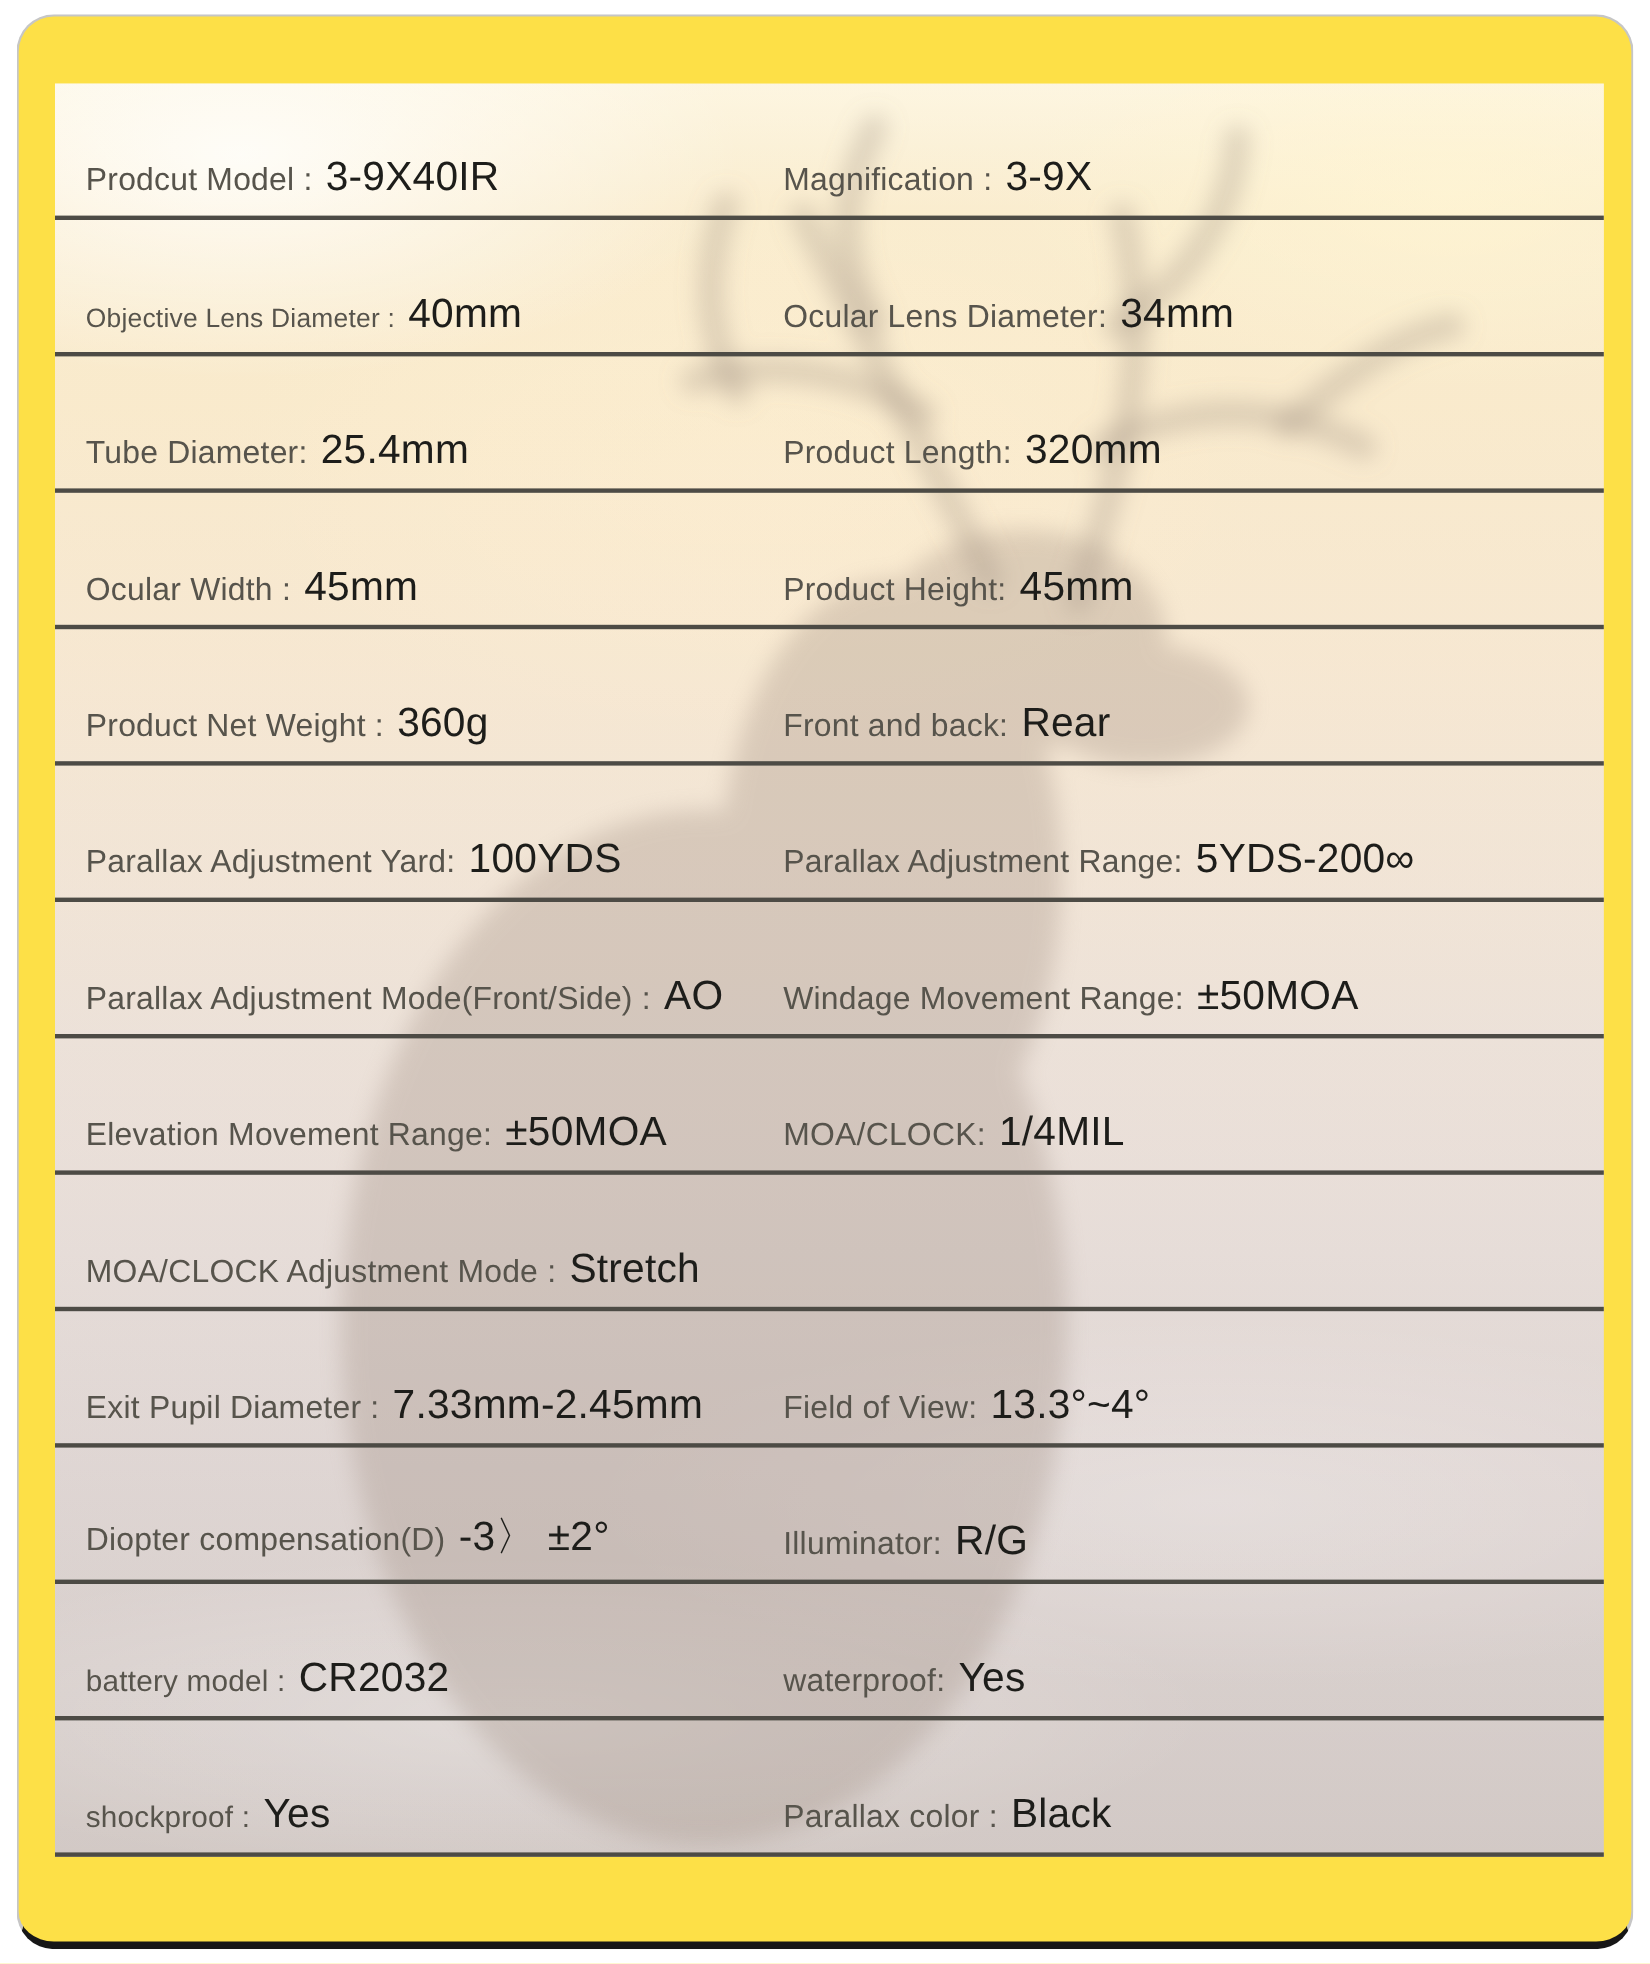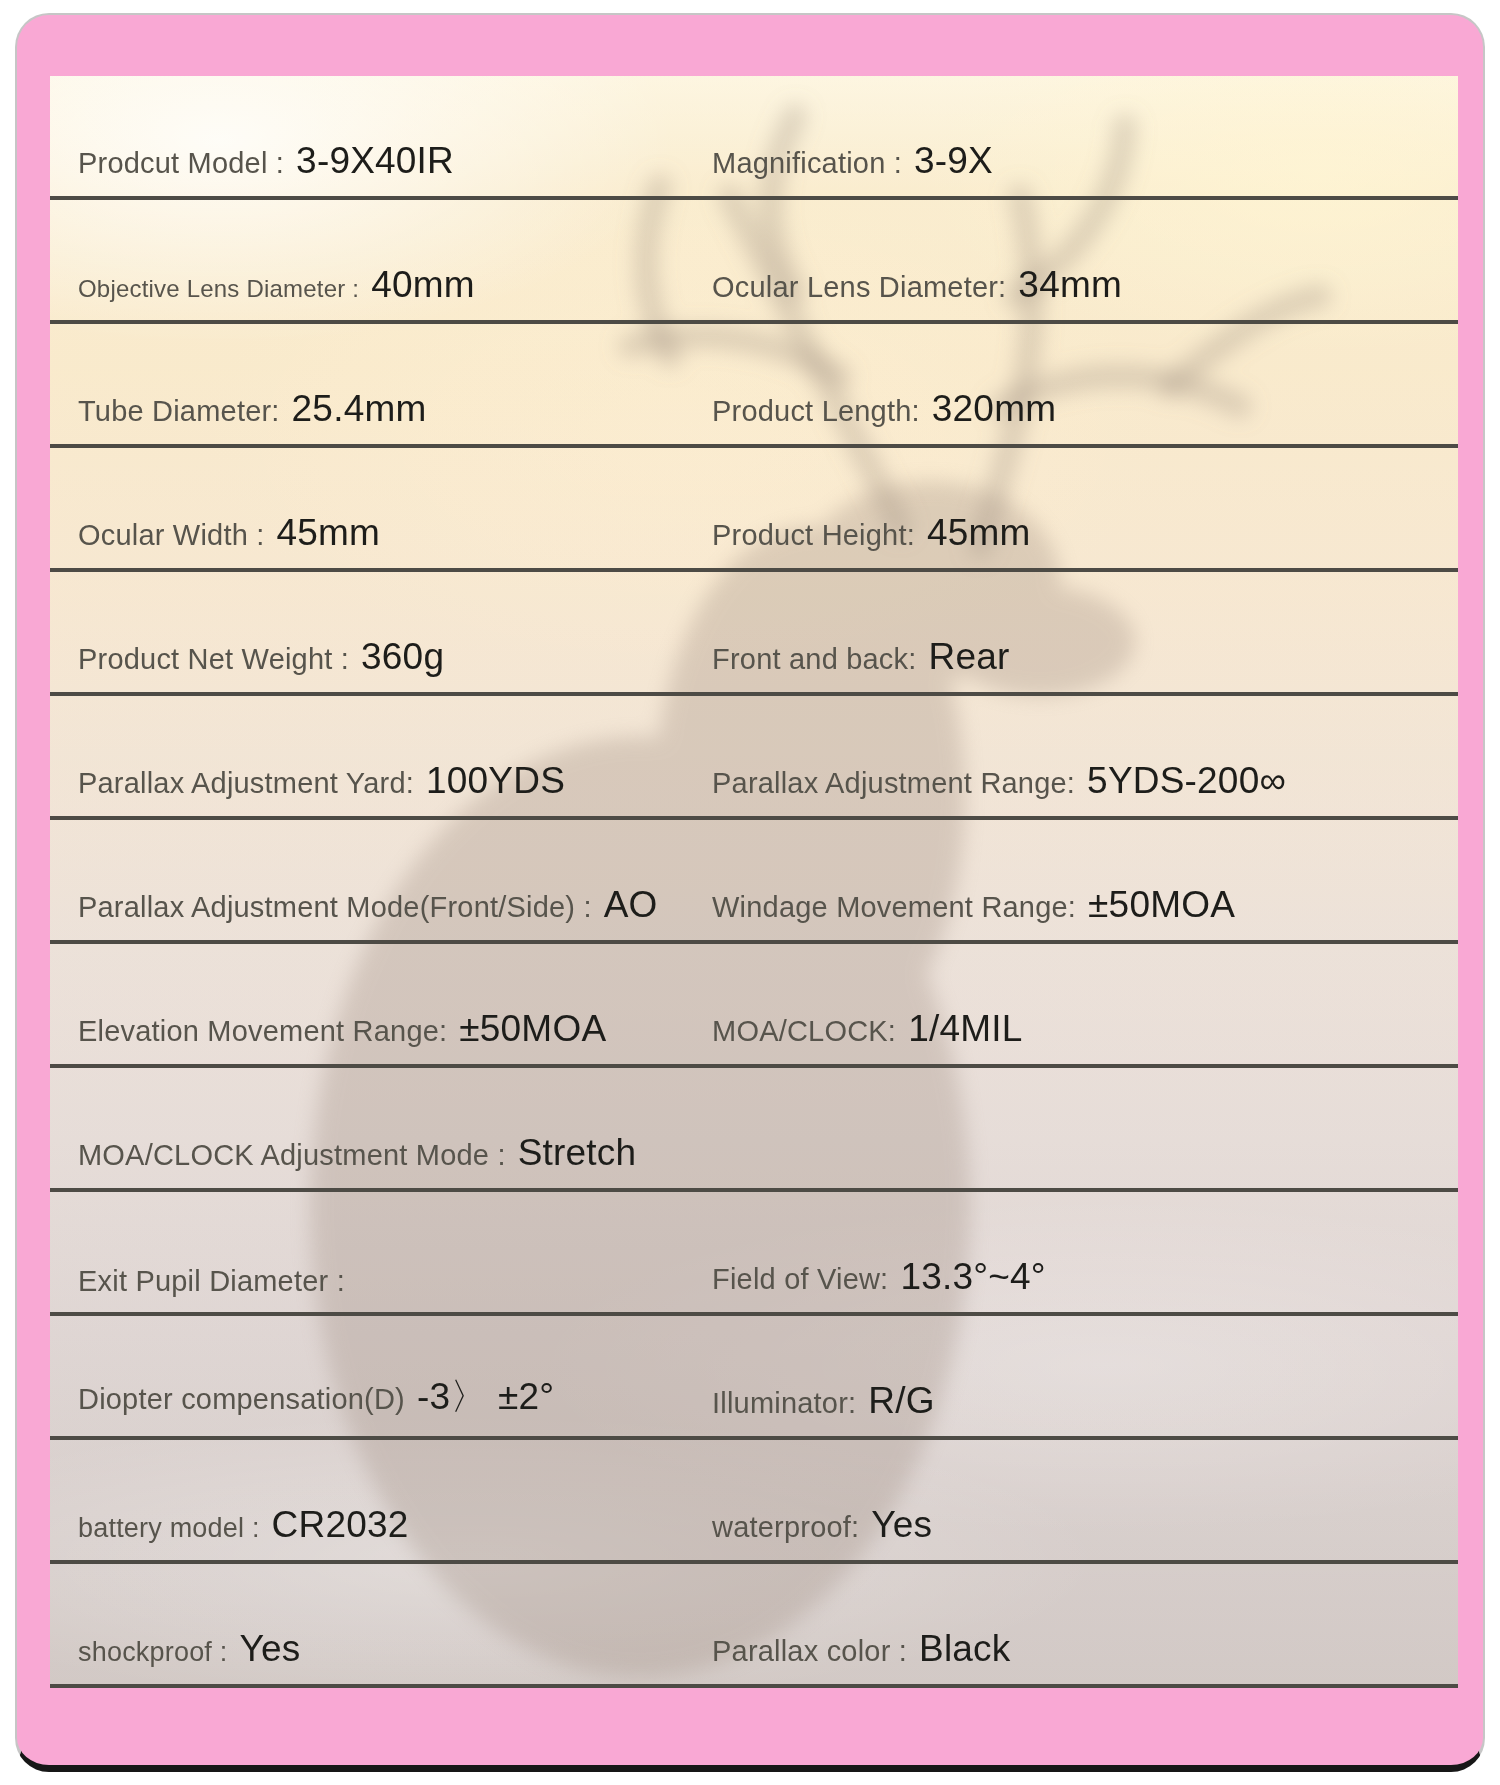--- a/index.html
+++ b/index.html
@@ -1,20 +1,20 @@
 <!DOCTYPE html>
 <html><head>
 <meta charset="utf-8">
 <style>
   * { margin:0; padding:0; box-sizing:border-box; }
   html,body { width:1500px; height:1785px; background:#ffffff;
               font-family:"Liberation Sans","DejaVu Sans",sans-serif; overflow:hidden; }
 
   .card { position:absolute; left:15px; top:13px; width:1470px; height:1759px;
-          background:#f9a8d4; border:2px solid #c6c6c6; border-bottom:7px solid #171717;
+          background:#fde047; border:2px solid #c6c6c6; border-bottom:7px solid #171717;
           border-radius:34px; overflow:hidden; }
 
   
   .photo { position:absolute; left:33px; top:61px; width:1408px; height:1612px;
            overflow:hidden;
            background:
              linear-gradient(180deg, rgba(255,251,240,.30), rgba(255,255,255,.10)),
              radial-gradient(46% 18% at 12% 4%,  rgba(255,255,255,.90), rgba(255,255,255,0) 70%),
              radial-gradient(40% 16% at 90% 6%,  rgba(255,243,200,.75), rgba(255,243,200,0) 70%),
              radial-gradient(50% 22% at 45% 22%, rgba(255,236,200,.40), rgba(255,236,200,0) 70%),
@@ -162,20 +162,21 @@
     <div class="row">
       <div class="cell l">
         <span class="lbl">MOA/CLOCK Adjustment Mode :</span>
         <span class="val">Stretch</span>
       </div>
     </div>
 
     <div class="row">
       <div class="cell l">
         <span class="lbl">Exit Pupil Diameter :</span>
+        <span class="val">7.33mm-2.45mm</span>
       </div>
       <div class="cell r">
         <span class="lbl">Field of View:</span>
         <span class="val">13.3°~4°</span>
       </div>
     </div>
 
     <div class="row">
       <div class="cell l">
         <span class="lbl">Diopter compensation(D)</span>

